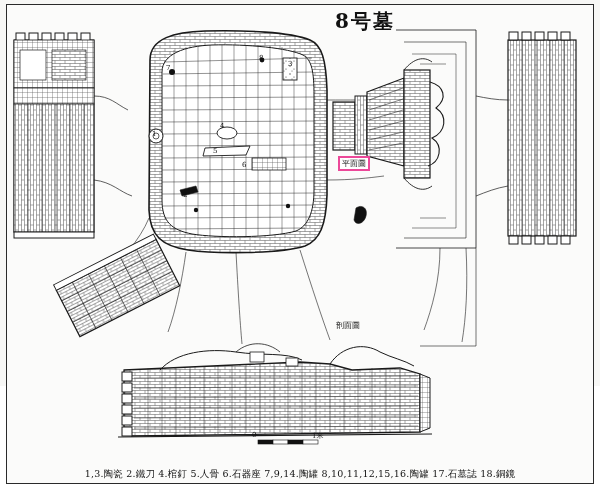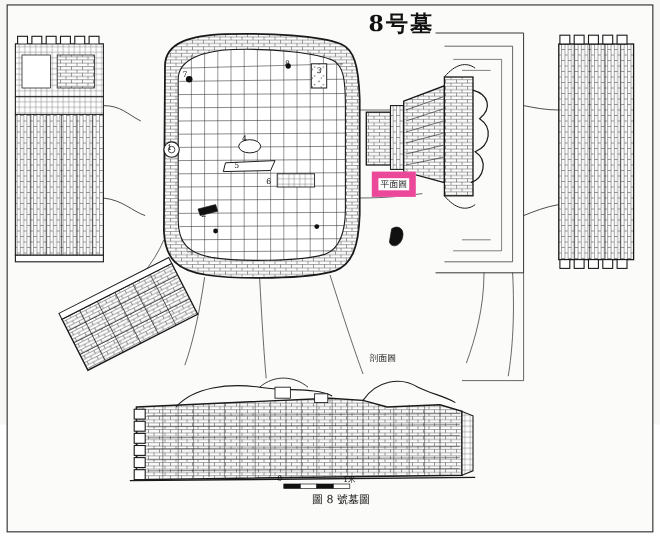--- a/index.html
+++ b/index.html
@@ -41,21 +41,21 @@
     font-family:"DejaVu Serif", serif;
     font-size:9.5px;color:#111;letter-spacing:0.2px;
   }
   .lbl{
     position:absolute;
     font-family:"DejaVu Serif", serif;
     font-size:8px;color:#111;
     white-space:nowrap;
   }
   .lbl.box{
-    border:6px solid #ec4899;background:#fff;padding:0 2px;
+    border:2px solid #ec4899;background:#fff;padding:0 2px;
   }
   svg{position:absolute;left:0;top:0;}
   .num{
     position:absolute;
     font-family:"DejaVu Serif", serif;
     font-size:7px;color:#111;
   }
 </style>
 </head>
 <body>
@@ -334,14 +334,14 @@
   <div class="num" style="left:152px;top:130px;">1</div>
   <div class="num" style="left:183px;top:191px;">2</div>
   <div class="num" style="left:288px;top:60px;">3</div>
   <div class="num" style="left:220px;top:122px;">4</div>
   <div class="num" style="left:213px;top:147px;">5</div>
   <div class="num" style="left:242px;top:161px;">6</div>
   <div class="num" style="left:166px;top:64px;">7</div>
   <div class="num" style="left:259px;top:54px;">8</div>
   <div class="num" style="left:357px;top:208px;">9</div>
 
-  <div class="figcaption">圖 8 號墓圖</div>
+  <div class="legend">1,3.陶瓷  2.鐵刀  4.棺釘  5.人骨  6.石器座  7,9,14.陶罐  8,10,11,12,15,16.陶罐  17.石墓誌  18.銅鏡</div>
 </div>
 
 </body></html>

